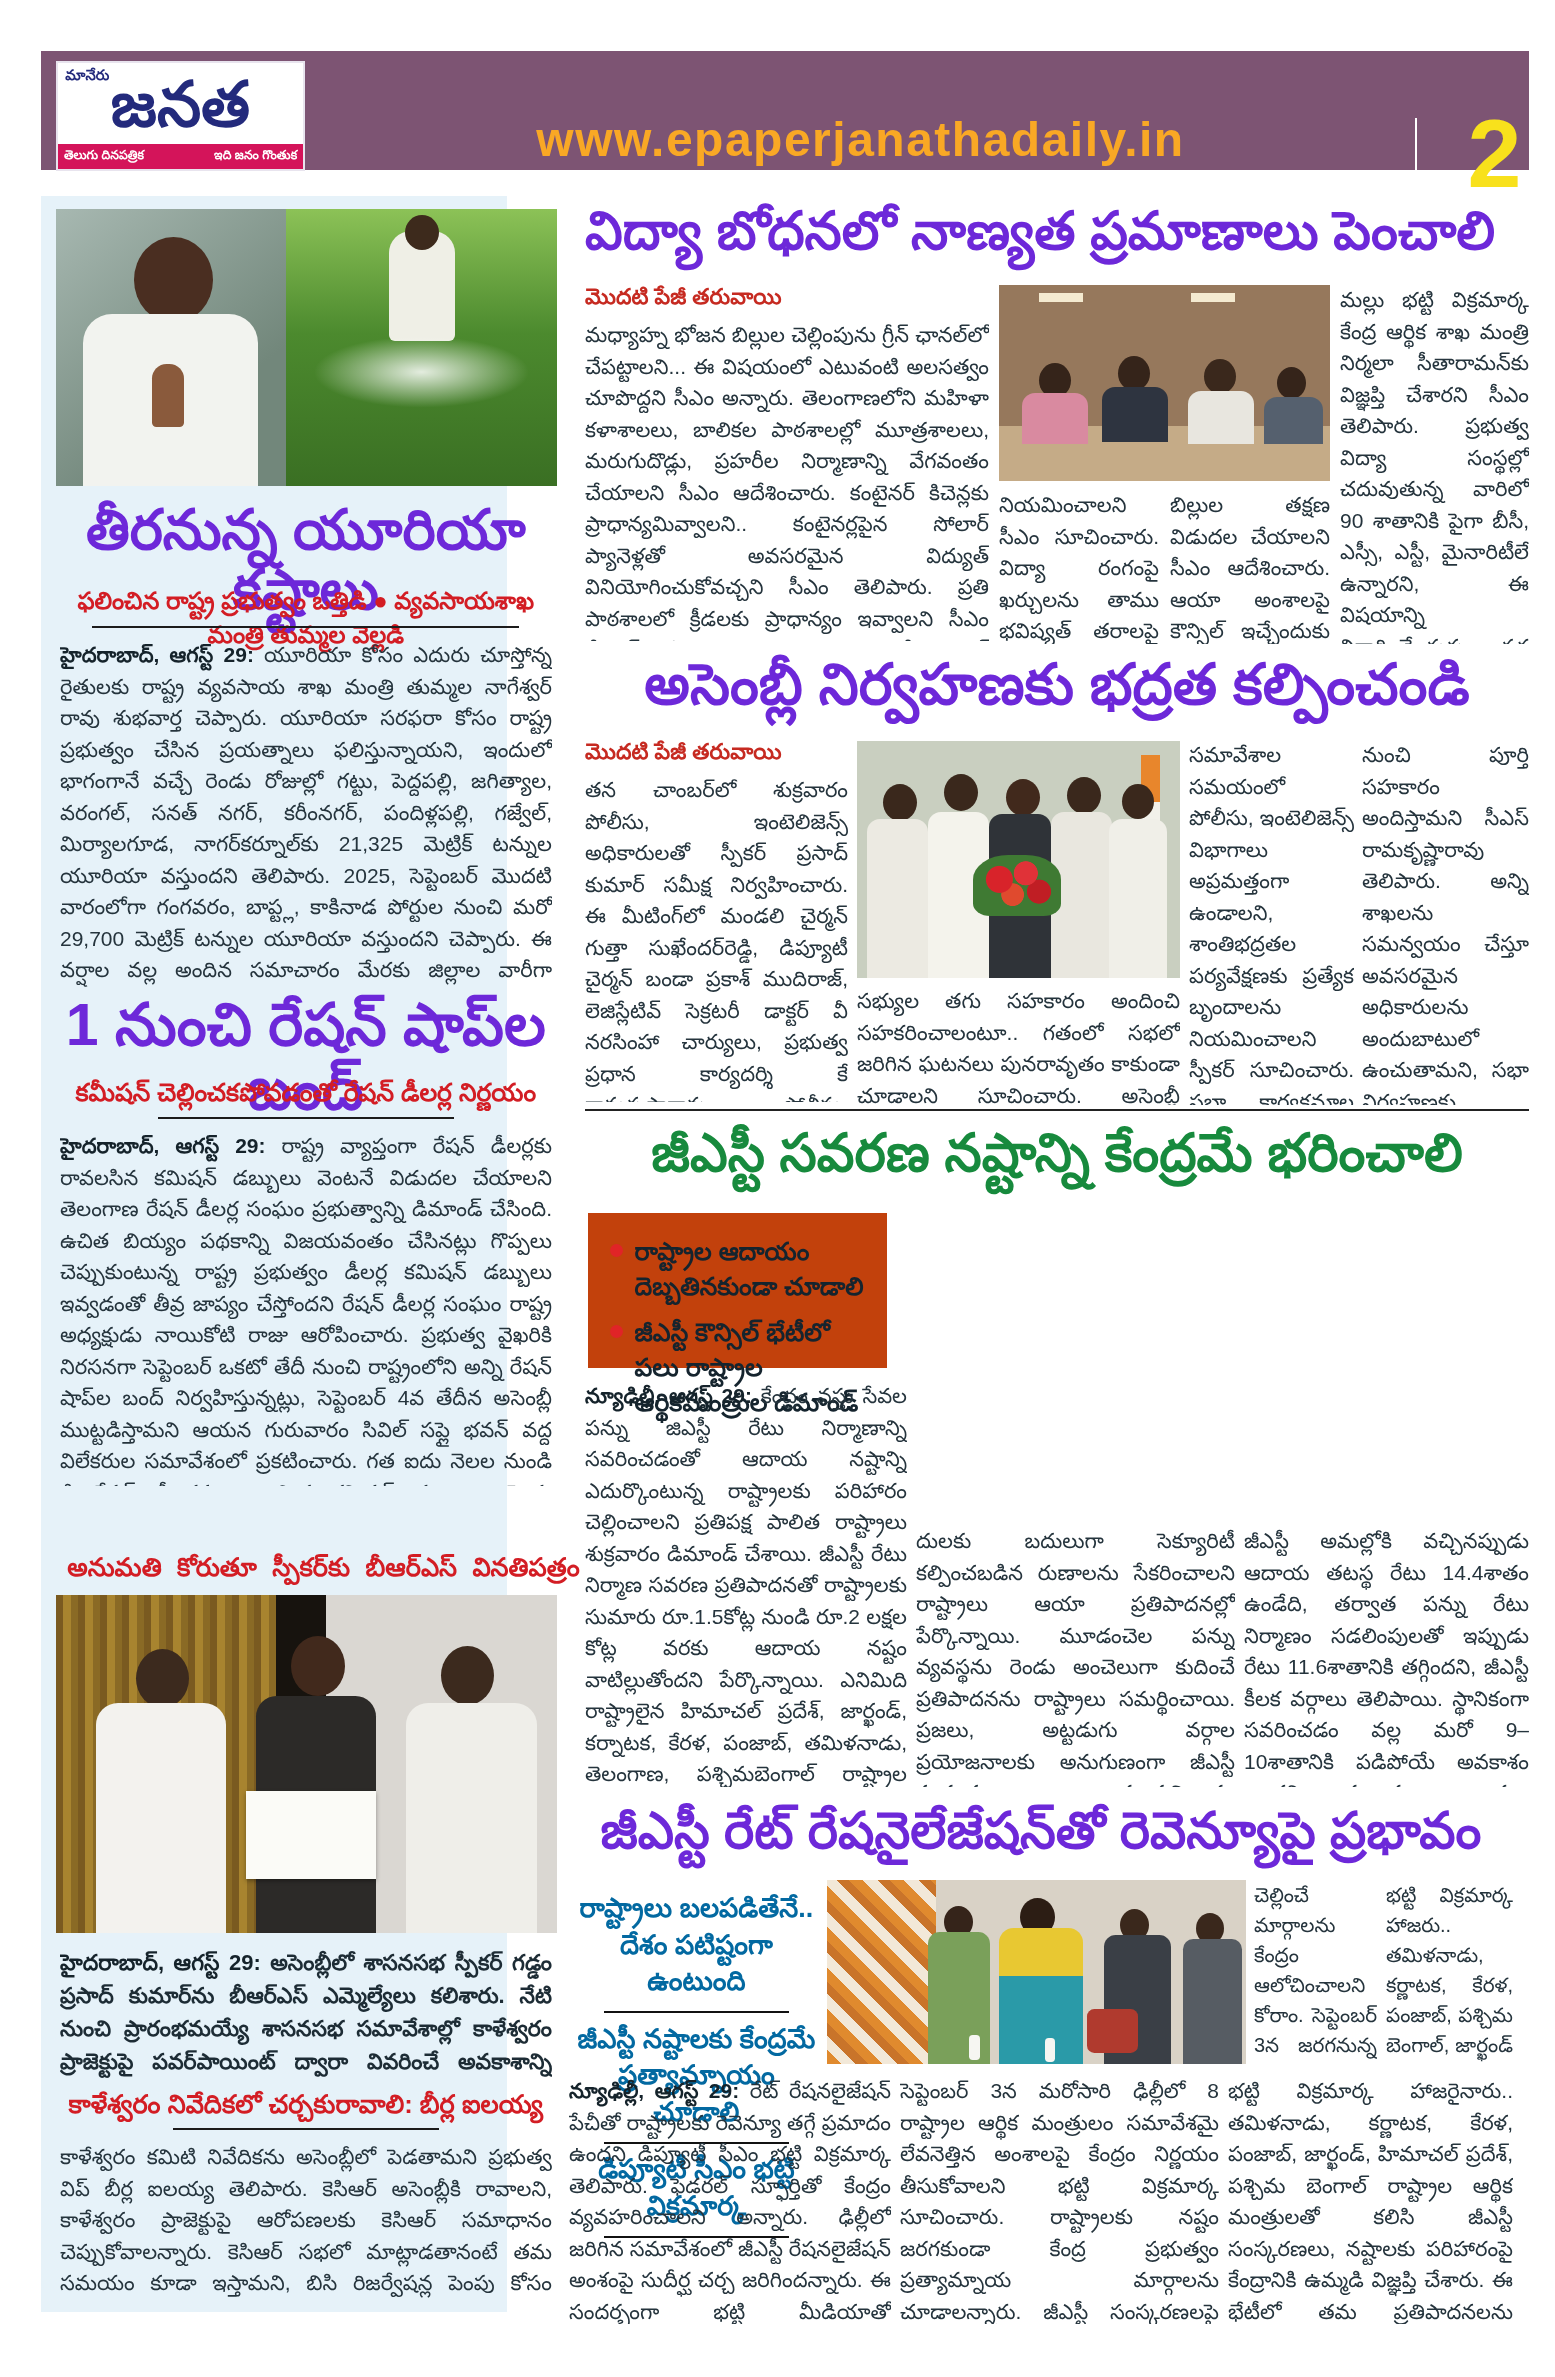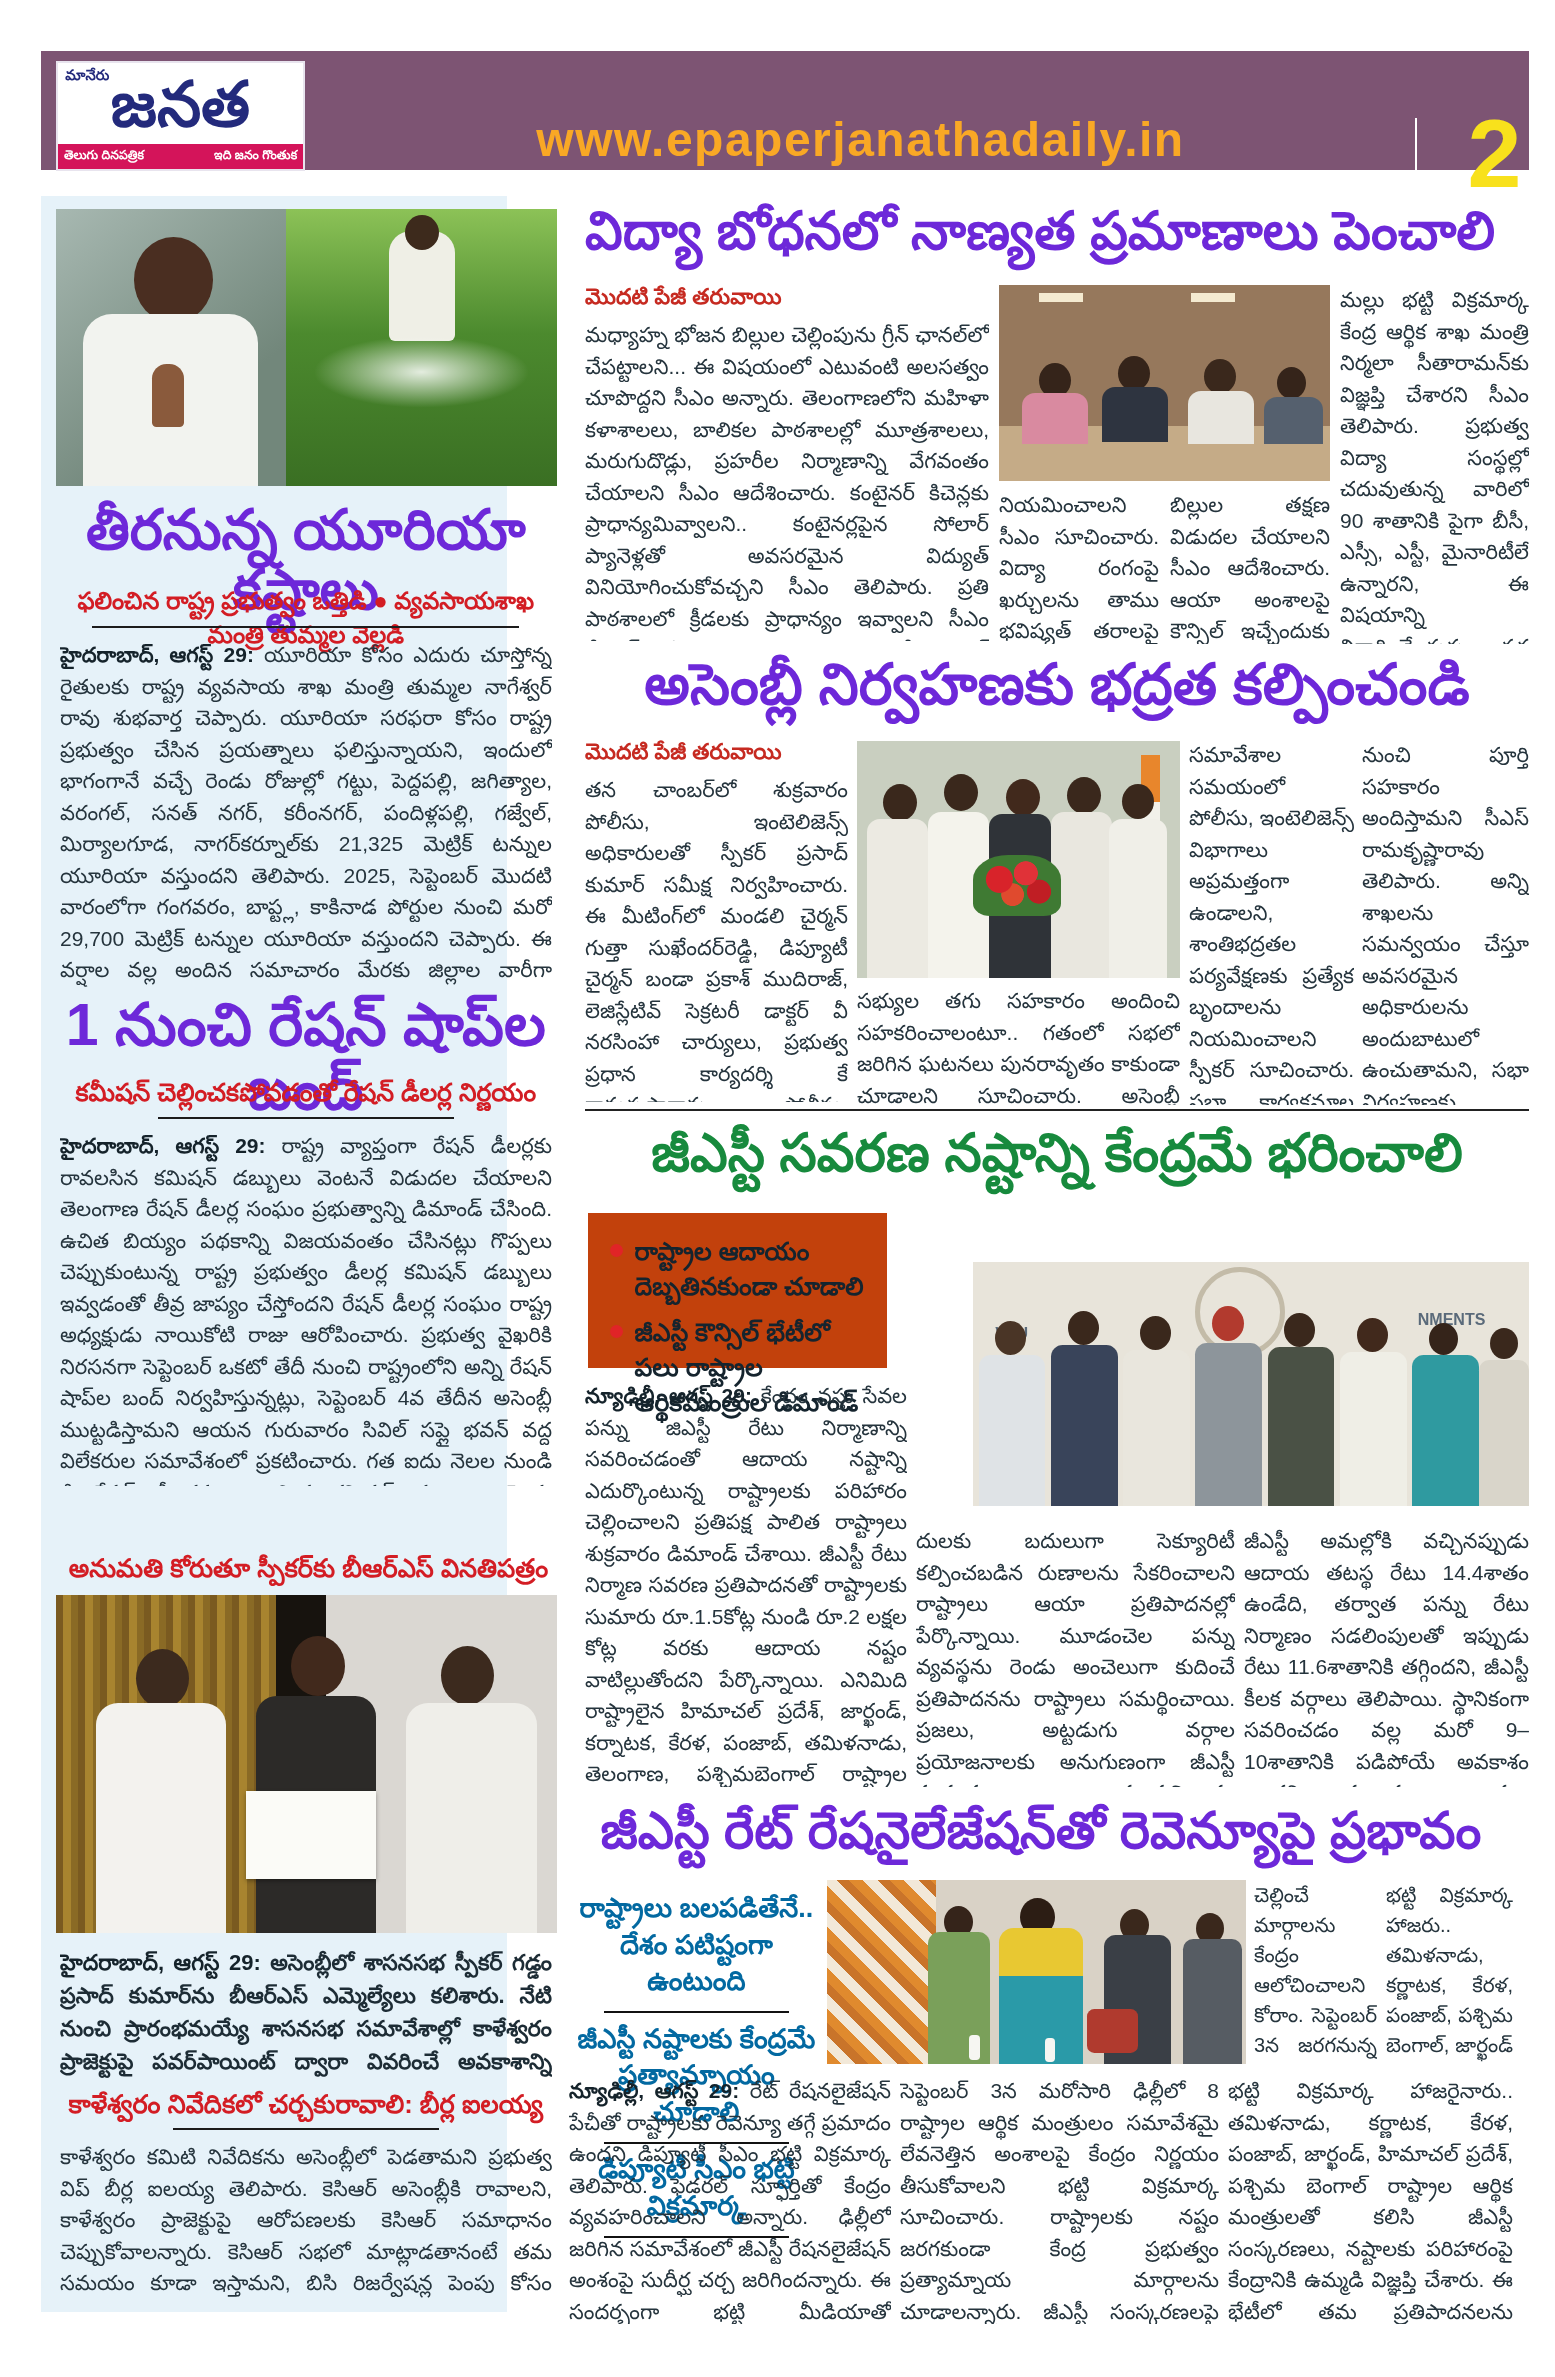--- a/index.html
+++ b/index.html
@@ -93,21 +93,21 @@
     </div>
 
     <div class="abs headline" style="left:7.3px;top:798px;width:515px;font-size:59px;">1 నుంచి రేషన్ షాప్‌ల బంద్</div>
     <div class="abs kicker" style="left:7.3px;top:882px;width:515px;font-size:25px;">కమీషన్ చెల్లించకపోవడంతో రేషన్ డీలర్ల నిర్ణయం</div>
     <div class="abs rule" style="left:117px;top:921px;width:296px;"></div>
     <div class="abs body-txt" style="left:19px;top:934px;width:492px;height:356px;">
       <span class="dateline">హైదరాబాద్, ఆగస్ట్ 29:</span>
       <span>రాష్ట్ర వ్యాప్తంగా రేషన్ డీలర్లకు రావలసిన కమిషన్ డబ్బులు వెంటనే విడుదల చేయాలని తెలంగాణ రేషన్ డీలర్ల సంఘం ప్రభుత్వాన్ని డిమాండ్ చేసింది. ఉచిత బియ్యం పథకాన్ని విజయవంతం చేసినట్లు గొప్పలు చెప్పుకుంటున్న రాష్ట్ర ప్రభుత్వం డీలర్ల కమిషన్ డబ్బులు ఇవ్వడంతో తీవ్ర జాప్యం చేస్తోందని రేషన్ డీలర్ల సంఘం రాష్ట్ర అధ్యక్షుడు నాయికోటి రాజు ఆరోపించారు. ప్రభుత్వ వైఖరికి నిరసనగా సెప్టెంబర్ ఒకటో తేదీ నుంచి రాష్ట్రంలోని అన్ని రేషన్ షాప్‌ల బంద్ నిర్వహిస్తున్నట్లు, సెప్టెంబర్ 4వ తేదీన అసెంబ్లీ ముట్టడిస్తామని ఆయన గురువారం సివిల్ సప్లై భవన్ వద్ద విలేకరుల సమావేశంలో ప్రకటించారు. గత ఐదు నెలల నుండి డి రేషన్ డీలరకు రావాల్సిన కమిషన్ డబ్బులు, రెండు సంవత్సరాలుగా పెండింగ్‌లో ఉన్న గన్నీ డబ్బులు చెల్లించాలన్నారు. దీంతో రేషన్ డీలర్లు ఆర్థికంగా చితికిపోయారన్నారు. ఆగస్టు 31వ తేదీలోగా రేషన్ సరుకులు తీసుకోవాలని, సెప్టెంబర్ ఒకటో తేదీ నుంచి రేషన్ షాపులు మూసివేస్తామని హెచ్చరించారు. రెండో తేదీన అన్ని జిల్లా కలెక్టర్ కార్యాలయాల ముందు ధర్నా, మూడో తేదీన మండల తహసీల్దార్ కార్యాలయాల ముందు ధర్నా నిర్వహిస్తామని చెప్పారు. చివరగా సెప్టెంబర్ నాల్గో తేదీన రాష్ట్ర అసెంబ్లీని ముట్టడిస్తామని ప్రకటించారు. రాష్ట్ర ప్రభుత్వం ఎన్నికల్లో ఇచ్చిన హామీలను వెంటనే అమలు చేయాలని ఆయన కోరారు. ఈ కార్యక్రమంలో సంఘం రాష్ట్ర నాయకులు వంగరి నాగరాజు, మల్లికార్జున్ గౌడ్, వైకుంఠం, అంజయ్యగౌడ్ తదితరులు పాల్గొన్నారు.</span>
     </div>
 
-    <div class="abs kicker" style="left:10px;top:1358px;width:515px;font-size:25.6px;">అనుమతి కోరుతూ స్పీకర్‌కు బీఆర్ఎస్ వినతిపత్రం</div>
+    <div class="abs kicker" style="left:25px;top:1358px;width:515px;font-size:25.6px;font-family:Liberation Mono, monospace;">అనుమతి కోరుతూ స్పీకర్‌కు బీఆర్ఎస్ వినతిపత్రం</div>
     <div class="photo" style="left:14.6px;top:1399px;width:501px;height:338px;background:#dad7d2;">
       <div class="abs" style="left:0;top:0;width:44%;height:100%;background:repeating-linear-gradient(90deg,#7a5a20 0 7.3px,#a8842f 7.3px 14.6px,#8a6a25 14.6px 22px);"></div>
       <div class="abs" style="left:44%;top:0;width:10%;height:100%;background:#17130e;"></div>
       <div class="fig-head" style="left:16%;top:16%;width:53px;height:59px;background:#3c2a1e;"></div>
       <div class="abs" style="left:8%;top:32%;width:26%;height:68%;background:#f3f2ee;border-radius:22px 22px 0 0;"></div>
       <div class="fig-head" style="left:47%;top:12%;width:54px;height:60px;background:#41291c;"></div>
       <div class="abs" style="left:40%;top:30%;width:24%;height:70%;background:#2c2a28;border-radius:20.5px 20.5px 0 0;"></div>
       <div class="fig-head" style="left:77%;top:15%;width:53px;height:59px;background:#3c2a1e;"></div>
       <div class="abs" style="left:70%;top:32%;width:26%;height:68%;background:#efeee9;border-radius:22px 22px 0 0;"></div>
       <div class="abs" style="left:38%;top:58%;width:26%;height:26%;background:#fbfbf7;box-shadow:0 1.5px 4.4px rgba(0,0,0,.35);"></div>
@@ -174,41 +174,20 @@
     <div class="abs headline" style="left:0;top:13px;width:944px;font-size:53px;color:#178a3d;">జీఎస్టీ సవరణ నష్టాన్ని కేంద్రమే భరించాలి</div>
     <div class="bullet-box" style="left:2.9px;top:102px;width:299px;height:155px;">
       <div class="bullet-item">
         <span class="bullet-dot"></span>
         <span>రాష్ట్రాల ఆదాయం దెబ్బతినకుండా చూడాలి</span>
       </div>
       <div class="bullet-item">
         <span class="bullet-dot"></span>
         <span>జీఎస్టీ కౌన్సిల్ భేటీలో పలు రాష్ట్రాల ఆర్థికమంత్రుల డిమాండ్</span>
       </div>
-    </div>
-    <div class="photo" style="left:388px;top:151px;width:556px;height:244px;background:#e8e4da;">
-      <div class="abs" style="left:40%;top:2%;width:80px;height:80px;border:5.9px solid #c3bba8;border-radius:50%;"></div>
-      <div class="abs" style="left:4%;top:26%;font-size:16px;color:#5a6a7a;font-weight:700;">VSU</div>
-      <div class="abs" style="left:80%;top:20%;font-size:16px;color:#5a6a7a;font-weight:700;">NMENTS</div>
-      <div class="fig-head" style="left:4%;top:24%;width:31px;height:34px;background:#4a3526;"></div>
-      <div class="abs" style="left:1%;top:38%;width:12%;height:62%;background:#dfe3e6;border-radius:11.7px 11.7px 0 0;"></div>
-      <div class="fig-head" style="left:17%;top:20%;width:31px;height:34px;background:#3a281c;"></div>
-      <div class="abs" style="left:14%;top:34%;width:12%;height:66%;background:#39445a;border-radius:11.7px 11.7px 0 0;"></div>
-      <div class="fig-head" style="left:30%;top:22%;width:31px;height:34px;background:#3a281c;"></div>
-      <div class="abs" style="left:27%;top:36%;width:12%;height:64%;background:#e9e6dd;border-radius:11.7px 11.7px 0 0;"></div>
-      <div class="fig-head" style="left:43%;top:18%;width:32px;height:35px;background:#b23a2e;"></div>
-      <div class="abs" style="left:40%;top:33%;width:12%;height:67%;background:#8d959b;border-radius:11.7px 11.7px 0 0;"></div>
-      <div class="fig-head" style="left:56%;top:21%;width:31px;height:34px;background:#3a281c;"></div>
-      <div class="abs" style="left:53%;top:35%;width:12%;height:65%;background:#4a5145;border-radius:11.7px 11.7px 0 0;"></div>
-      <div class="fig-head" style="left:69%;top:23%;width:31px;height:34px;background:#41291c;"></div>
-      <div class="abs" style="left:66%;top:37%;width:12%;height:63%;background:#efeee6;border-radius:11.7px 11.7px 0 0;"></div>
-      <div class="fig-head" style="left:82%;top:25%;width:29px;height:32px;background:#35241a;"></div>
-      <div class="abs" style="left:79%;top:38%;width:12%;height:62%;background:#2f9aa0;border-radius:11.7px 11.7px 0 0;"></div>
-      <div class="fig-head" style="left:93%;top:27%;width:28px;height:31px;background:#3a281c;"></div>
-      <div class="abs" style="left:91%;top:40%;width:9%;height:60%;background:#d9d5ca;border-radius:10.2px 10.2px 0 0;"></div>
     </div>
     <div class="abs body-txt" style="left:0;top:269px;width:322px;height:407px;">
       <span class="dateline">న్యూఢిల్లీ, ఆగస్ట్ 29:</span>
       <span>కేంద్రం వస్తు సేవల పన్ను జిఎస్టీ రేటు నిర్మాణాన్ని సవరించడంతో ఆదాయ నష్టాన్ని ఎదుర్కొంటున్న రాష్ట్రాలకు పరిహారం చెల్లించాలని ప్రతిపక్ష పాలిత రాష్ట్రాలు శుక్రవారం డిమాండ్ చేశాయి. జీఎస్టీ రేటు నిర్మాణ సవరణ ప్రతిపాదనతో రాష్ట్రాలకు సుమారు రూ.1.5కోట్ల నుండి రూ.2 లక్షల కోట్ల వరకు ఆదాయ నష్టం వాటిల్లుతోందని పేర్కొన్నాయి. ఎనిమిది రాష్ట్రాలైన హిమాచల్ ప్రదేశ్, జార్ఖండ్, కర్నాటక, కేరళ, పంజాబ్, తమిళనాడు, తెలంగాణ, పశ్చిమబెంగాల్ రాష్ట్రాల ఆర్థిక మంత్రులు సెప్టెంబర్ 3, 4 తేదీల్లో జరిగే తదుపరి జీఎస్టీ కౌన్సిల్ సమావేశంలో తమ ప్రతిపాదనను సమర్పించాలని నిర్ణయించారు. రేటు నిర్మాణ సవరణ ప్రతిపాదనల్లో 40శాతం రేటుతో పాటు పలు అంశాలపై ప్రతిపాదనలు చేశారు. ఈ లెవీ నుండి వచ్చే ఆదాయాన్ని రాష్ట్రాలకు పంచే విధానం అనుసరించాలని, ఆదాయ భద్రతా విధివిధానాలపై జీఎస్టీ పరిహారం సెస్ గడువు 2024–25తో ముగియనున్న నేపథ్యంలో ఎనిమిది రాష్ట్రాల ఆర్థిక మంత్రులు డిమాండ్ చేశారు. ప్రతిపాదిత అదనపు లెవీ విధించడం తగునా అనే అంశంపైనా చర్చించాలని కోరారు.</span>
     </div>
     <div class="abs body-txt" style="left:331px;top:414px;width:319px;height:262px;">దులకు బదులుగా సెక్యూరిటీ కల్పించబడిన రుణాలను సేకరించాలని రాష్ట్రాలు ఆయా ప్రతిపాదనల్లో పేర్కొన్నాయి. మూడంచెల పన్ను వ్యవస్థను రెండు అంచెలుగా కుదించే ప్రతిపాదనను రాష్ట్రాలు సమర్థించాయి. ప్రజలు, అట్టడుగు వర్గాల ప్రయోజనాలకు అనుగుణంగా జీఎస్టీ సంస్కరణలు ఉండాలన్నారు. ప్రతి రాష్ట్ర ప్రభుత్వ జీఎస్టీ ఆదాయంలో 15–20శాతం నష్టపోతున్నట్లు అంచనా వేసినట్లు ఆర్థిక నిపుణులు అభిప్రాయపడుతున్నారు. 20శాతం ఆదాయానికి మించి నష్టం జరిగితే ప్రత్యేక యంత్రాంగం ద్వారా పరిహారం అందించాలని కోరాయి. ఆదాయం స్థిరీకరించే వరకూ ఈ ఏర్పాటు కొనసాగించాలని సూచించారు.</div>
     <div class="abs body-txt" style="left:659px;top:414px;width:285px;height:262px;">జీఎస్టీ అమల్లోకి వచ్చినప్పుడు ఆదాయ తటస్థ రేటు 14.4శాతం ఉండేది, తర్వాత పన్ను రేటు నిర్మాణం సడలింపులతో ఇప్పుడు రేటు 11.6శాతానికి తగ్గిందని, జీఎస్టీ కీలక వర్గాలు తెలిపాయి. స్థానికంగా సవరించడం వల్ల మరో 9–10శాతానికి పడిపోయే అవకాశం ఉందని ఆయా వర్గాలు అంచనా వేస్తున్నాయి. రేటు నిర్మాణ సవరణ ప్రక్రియను అమలు చేసే ముందు రాష్ట్రాలతో సంప్రదింపులు జరపాలని, అందుకు యంత్రాంగాన్ని ఏర్పాటు చేయాలని పంజాబ్ ఆర్థిక మంత్రి సింగ్ డిమాండ్ చేశారు.</div>
   </div>
 
   <div class="abs" style="left:569px;top:1797px;width:944px;height:556px;">

